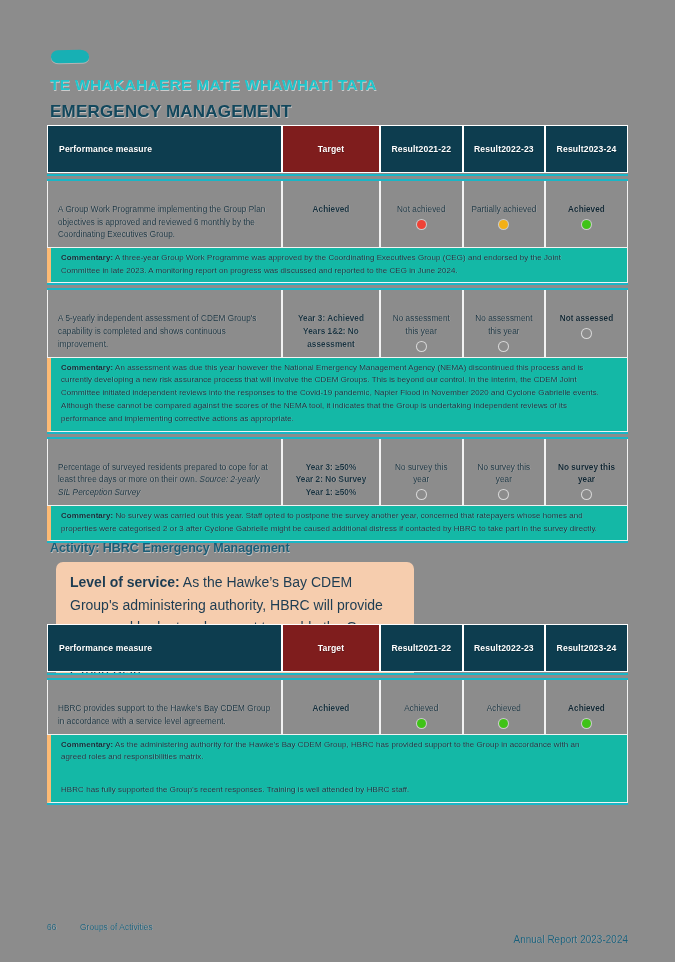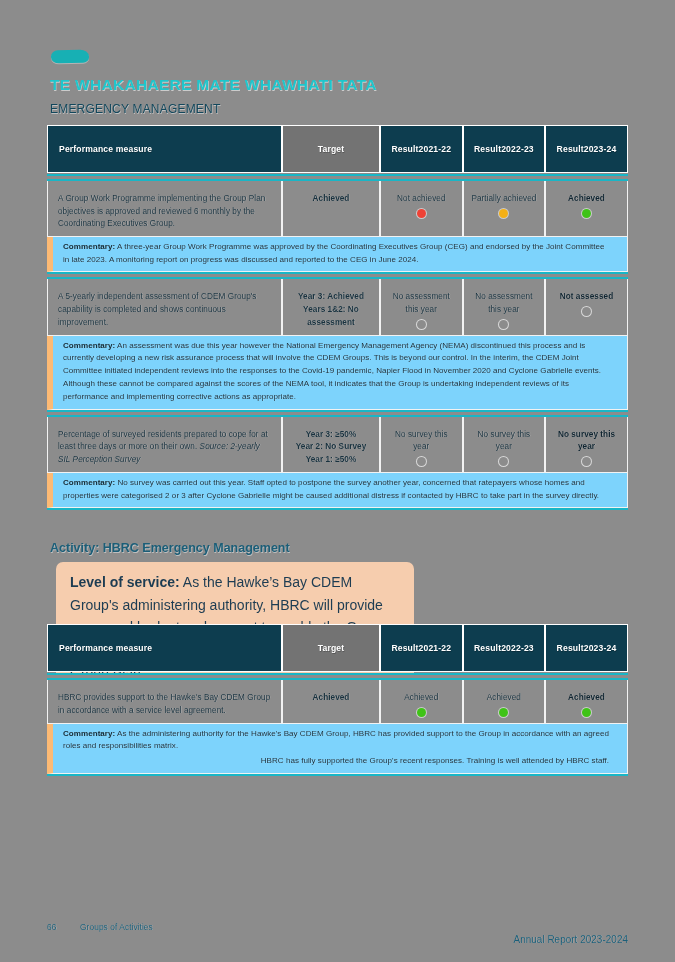--- a/index.html
+++ b/index.html
@@ -44,22 +44,22 @@
     font-weight: bold;
     letter-spacing: .3px;
     color: #1ec6cc;
     text-shadow: 0.6px 0.6px 0 rgba(255,255,255,.55);
     white-space: nowrap;
   }
   .eng-title {
     position: absolute;
     left: 50px;
     top: 102px;
-    font-size: 12px;
-    font-weight: normal;
+    font-size: 17px;
+    font-weight: bold;
     letter-spacing: .2px;
     color: #12475c;
     text-shadow: 0.6px 0.6px 0 rgba(255,255,255,.45);
     white-space: nowrap;
   }
   .activity-title {
     position: absolute;
     left: 50px;
     top: 541px;
     font-size: 12.5px;
@@ -108,21 +108,21 @@
   }
   .hdr-cell.measure {
     width: 235px;
     padding-left: 11px;
     height: 48px;
     justify-content: flex-start;
   }
   .hdr-cell.target {
     width: 98px;
     height: 48px;
-    background: #737373;
+    background: #7f1d1d;
     justify-content: center;
   }
   .hdr-cell.result {
     width: 82.6px;
     height: 48px;
     justify-content: center;
     flex-direction: row;
     text-align: center;
     line-height: 1.45;
   }
@@ -136,21 +136,21 @@
   
   .drow { display: flex; background: #8c8c8c; }
   .dcell {
     box-sizing: border-box;
     border-left: 1px solid #f2f2f2;
     border-right: 1px solid #f2f2f2;
     border-bottom: 1px solid #f2f2f2;
     font-size: 8.3px;
     line-height: 1.52;
     color: #18313e;
-    padding: 11px 7px 6px 7px;
+    padding: 22px 7px 6px 7px;
     text-shadow: 0.4px 0.4px 0 rgba(255,255,255,.35);
   }
   .dcell.measure { width: 235px; text-align: left; padding-left: 10px; }
   .dcell.target  { width: 98px; text-align: center; font-weight: bold; }
   .dcell.result  { width: 82.6px; text-align: center; }
   .dcell.result.current { font-weight: bold; color: #0f2430; }
   .dot {
     display: block;
     width: 9px; height: 9px;
     border-radius: 50%;
@@ -159,25 +159,25 @@
   }
   .dot.green  { background: #3fc317; }
   .dot.amber  { background: #f4b016; }
   .dot.red    { background: #ef4236; }
   .dot.none   { background: transparent; box-shadow: 0 0 0 1px #d8d8d8; }
 
   
   .comm {
     box-sizing: border-box;
     width: 581px;
-    background: #7dd3fc;
-    border-left: 6px solid #fdba74;
+    background: #14b8a6;
+    border-left: 4px solid #fdba74;
     border-right: 1px solid #f2f2f2;
     border-bottom: 1px solid #f2f2f2;
-    padding: 4px 18px 5px 10px;
+    padding: 4px 27px 5px 10px;
     font-size: 8.1px;
     line-height: 1.58;
     color: #182f3c;
     text-shadow: 0.4px 0.4px 0 rgba(255,255,255,.30);
   }
   .comm b { font-weight: bold; color: #0e2733; }
   .rule-teal {
     width: 581px;
     height: 2px;
     background: #19b6c6;
@@ -371,21 +371,21 @@
       <div class="dcell result current">
         <span>Achieved</span>
         <span class="dot green"></span>
       </div>
     </div>
     <div class="comm">
       <div>
         <b>Commentary:</b>
         <span>As the administering authority for the Hawke's Bay CDEM Group, HBRC has provided support to the Group in accordance with an agreed roles and responsibilities matrix.</span>
       </div>
-      <div style="margin-top:2px;text-align:right;">HBRC has fully supported the Group's recent responses. Training is well attended by HBRC staff.</div>
+      <div style="margin-top:20px;">HBRC has fully supported the Group's recent responses. Training is well attended by HBRC staff.</div>
     </div>
     <div class="rule-teal"></div>
   </div>
 
   <div class="footer">
     <span class="pg">66</span>
     <span class="sect">Groups of Activities</span>
     <span class="rep">Annual Report 2023-2024</span>
   </div>
 

